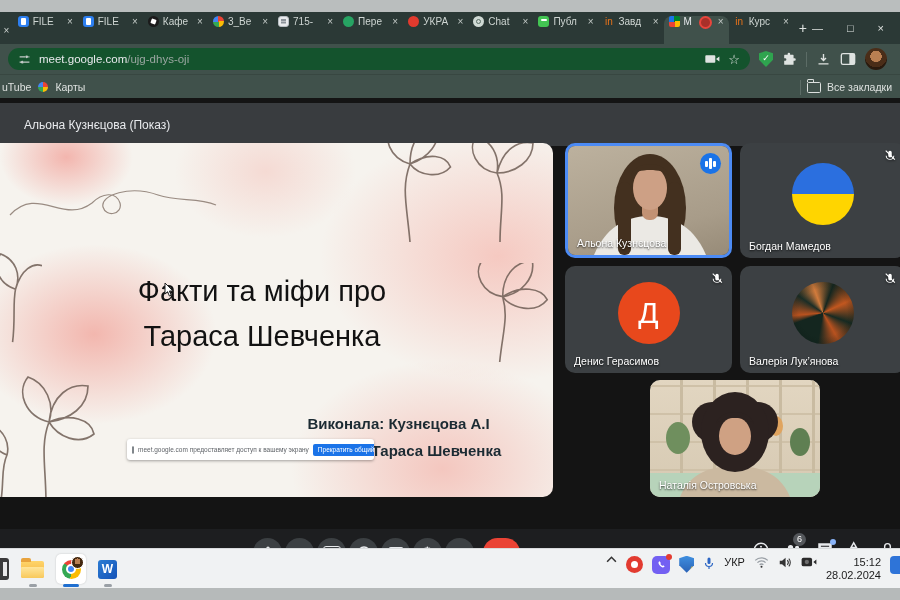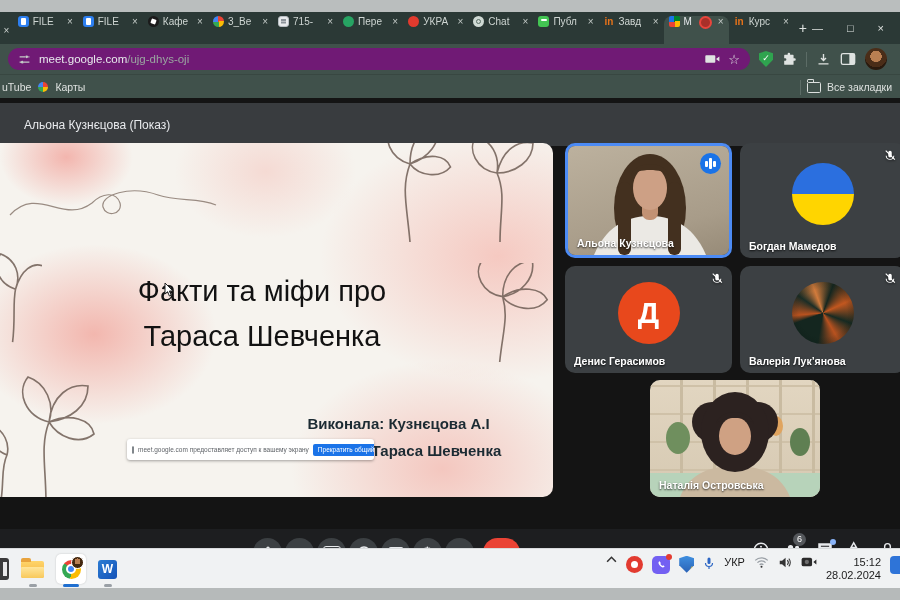--- a/index.html
+++ b/index.html
@@ -24,29 +24,29 @@
   .ico-dark::after{content:"";position:absolute;left:3px;top:3px;width:5px;height:5px;background:#fff;border-radius:1px;transform:rotate(20deg);}
   .ico-pinwheel{border-radius:50%;background:conic-gradient(#ea4335 0 25%,#fbbc05 0 50%,#34a853 0 75%,#4285f4 0);}
   .ico-doc{background:#e8eaec;border:1px solid #b9bfc4;box-sizing:border-box;}
   .ico-doc::after{content:"";position:absolute;left:2px;top:2px;width:5px;height:1.5px;background:#8c939a;box-shadow:0 2.5px 0 #8c939a;}
   .ico-green{background:#27a463;border-radius:50%;}
   .ico-red{background:#e23a2e;border-radius:50%;}
   .ico-chatgpt{background:#cfd9d4;border-radius:50%;}
   .ico-chatgpt::after{content:"";position:absolute;inset:3px;border:1.5px solid #5a6e66;border-radius:50%;}
   .ico-greenchat{background:#43c553;border-radius:3px;}
   .ico-greenchat::after{content:"";position:absolute;left:2.5px;top:3px;width:6px;height:2px;background:#fff;border-radius:1px;}
-  .ico-in{background:transparent;color:#e8731a;font-weight:bold;font-size:10px;line-height:11px;text-align:center;}
+  .ico-in{background:transparent;color:#e8731a;font-weight:normal;font-size:10px;line-height:11px;text-align:center;}
   .ico-meet{border-radius:2px;background:conic-gradient(#00832d 0 25%,#ffba00 0 50%,#ea4335 0 75%,#1a73e8 0);}
   .rec-dot{width:9px;height:9px;border-radius:50%;background:#a93029;border:2px solid #e8453c;box-sizing:content-box;margin-right:2px;}
   .newtab{width:20px;height:24px;align-self:center;color:#dfe3e1;font-size:14px;text-align:center;line-height:24px;}
   .wincontrols{margin-left:auto;display:flex;gap:24px;align-self:center;color:#dfe3e1;
     font-size:11px;padding-right:12px;align-items:center;}
   
   .toolbar{height:30px;background:#40514b;display:flex;align-items:center;padding:0 8px;gap:9px;}
-  .omnibox{width:742px;height:22px;background:#701a75;border-radius:12px;display:flex;
+  .omnibox{width:742px;height:22px;background:#14532d;border-radius:12px;display:flex;
     align-items:center;gap:8px;padding:0 10px;box-sizing:border-box;}
   .url{font-size:11.5px;color:#e8eaed;white-space:nowrap;}
   .url .path{color:#9aa6a1;}
   .obx-spacer{flex:1;}
   .tb-ico{color:#dfe3e1;display:flex;align-items:center;}
   .star{font-size:13px;color:#dfe3e1;}
   .shield{width:14px;height:16px;background:#2fa44f;
     clip-path:polygon(50% 0,100% 14%,100% 55%,50% 100%,0 55%,0 14%);
     color:#fff;font-size:9px;text-align:center;line-height:15px;}
   .vsep{width:1px;height:15px;background:#5c6c66;}
@@ -82,21 +82,21 @@
   .doodle{position:absolute;opacity:.85;}
   .cursor{position:absolute;left:164px;top:140px;}
   
   .sharebar{position:absolute;left:127px;top:296px;width:247px;height:21px;background:#fff;
     border-radius:3px;box-shadow:0 1px 3px rgba(0,0,0,.35);display:flex;align-items:center;
     gap:4px;padding:0 5px;box-sizing:border-box;white-space:nowrap;overflow:hidden;}
   .sharebar .msg{font-size:6.5px;color:#5f6368;}
   .sharebar .cast{width:8px;height:6px;border:1px solid #80868b;border-radius:1px;}
   .stop-btn{background:#1a73e8;color:#fff;font-size:6.5px;border-radius:2px;padding:2.5px 5px;}
   
-  .tile{position:absolute;background:#3c4043;border-radius:10px;overflow:hidden;font-weight:bold;}
+  .tile{position:absolute;background:#3c4043;border-radius:10px;overflow:hidden;}
   .tile .pname{position:absolute;left:9px;bottom:6px;color:#fff;font-size:10.5px;
     text-shadow:0 1px 2px rgba(0,0,0,.8);z-index:5;}
   .mute{position:absolute;top:6px;right:8px;z-index:5;filter:drop-shadow(0 1px 1px rgba(0,0,0,.6));}
   .t1{left:565px;top:13px;width:167px;height:115px;border:3px solid #4c8bf5;box-sizing:border-box;}
   .t1 .vid{position:absolute;inset:0;background:linear-gradient(165deg,#bcb19e,#a89c89 70%,#978b78);}
   .speak{position:absolute;top:7px;right:8px;width:21px;height:21px;border-radius:50%;
     background:#1a73e8;display:flex;align-items:center;justify-content:center;gap:1.5px;z-index:5;}
   .speak i{width:2.5px;background:#fff;border-radius:1px;display:block;}
   .t2{left:740px;top:13px;width:165px;height:115px;}
   .t3{left:565px;top:136px;width:167px;height:107px;}

